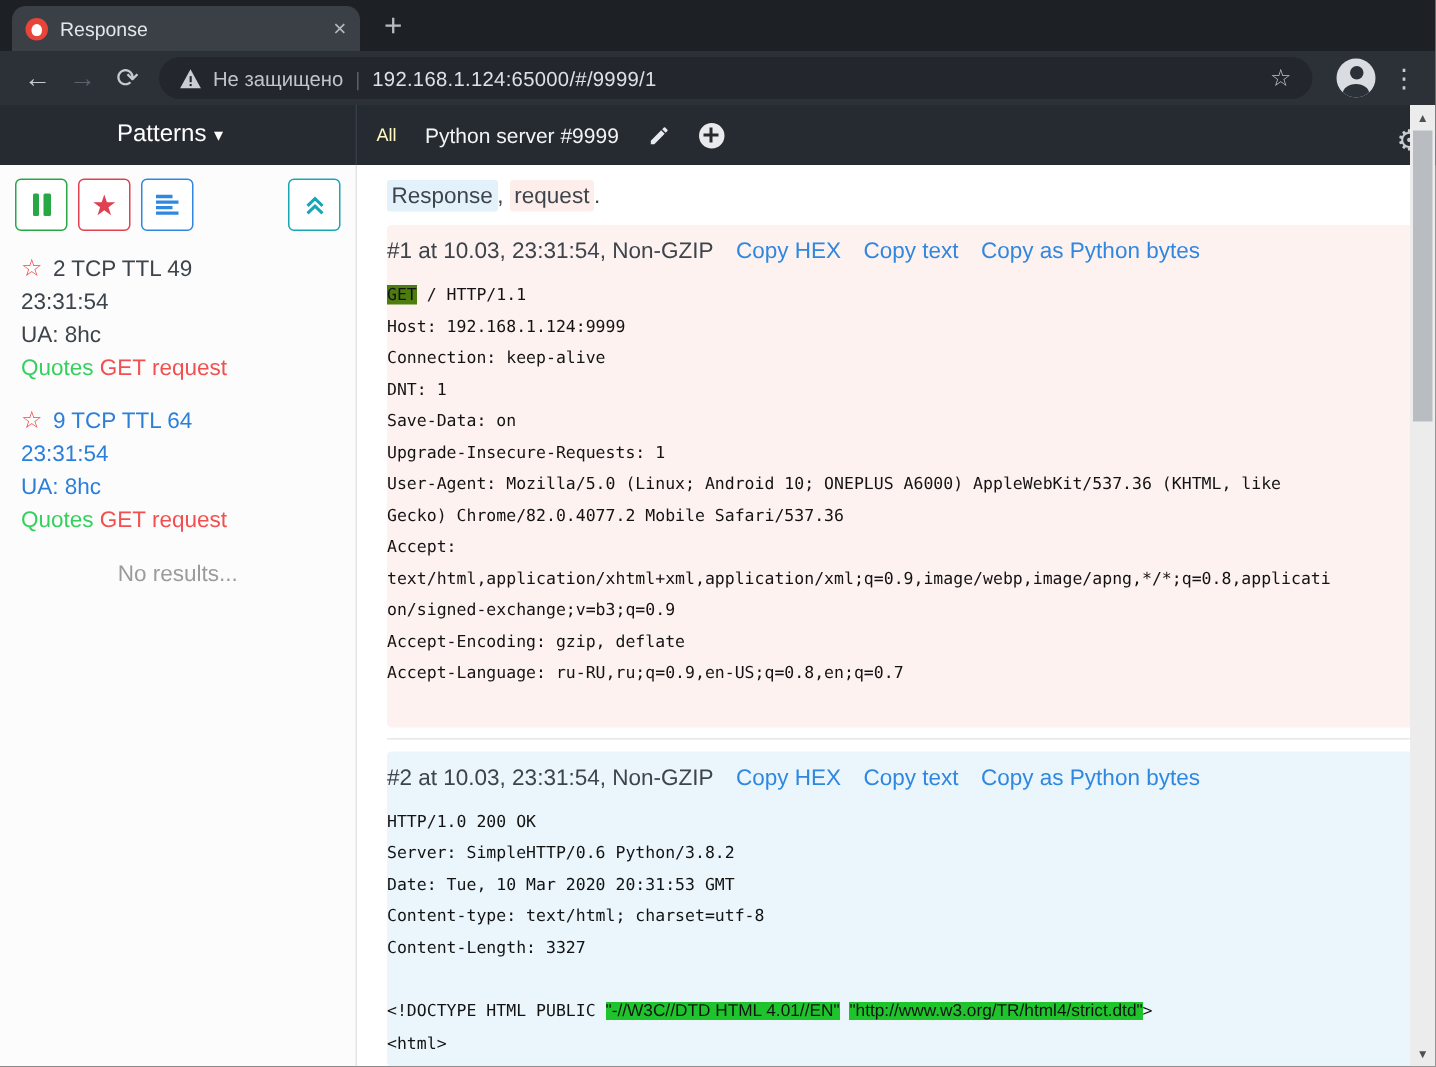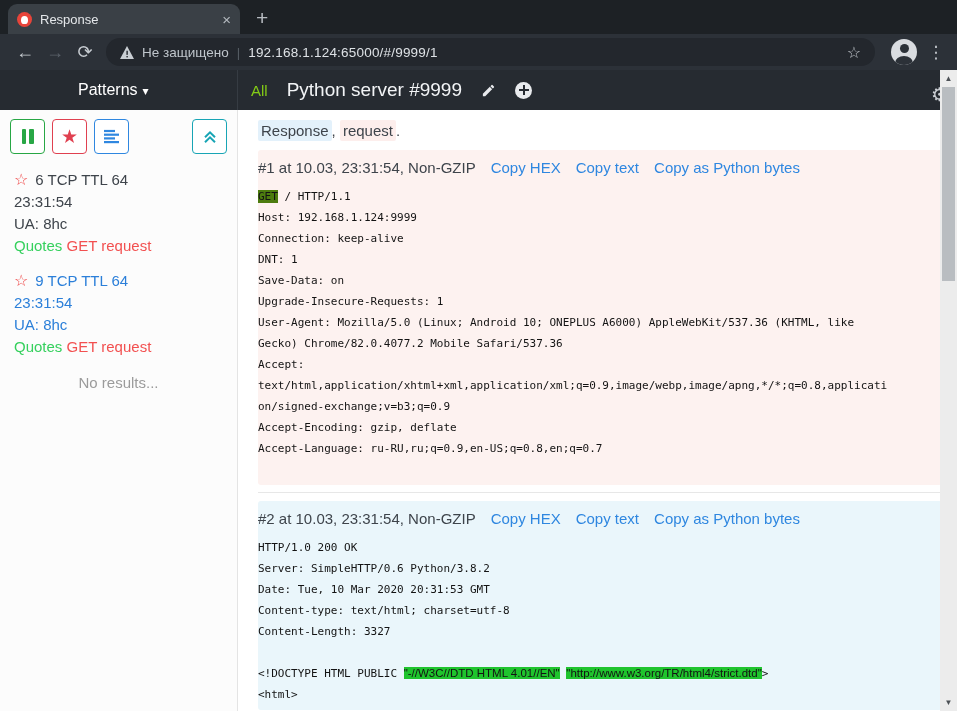--- a/index.html
+++ b/index.html
@@ -36,22 +36,22 @@
   .avatar { width:26px; height:26px; border-radius:50%; background:#d9dce0; position:relative; overflow:hidden; margin:0 8px; flex:none; cursor:pointer; }
   .avatar::before { content:""; position:absolute; top:5px; left:8.5px; width:9px; height:9px; border-radius:50%; background:#2c3138; }
   .avatar::after  { content:""; position:absolute; top:16.5px; left:4px; width:18px; height:14px; border-radius:50%; background:#2c3138; }
   .menu-dots { color:#c6cbd0; font-size:17px; width:22px; text-align:center; cursor:pointer; }
   
   .app-header { height:40px; background:#262b31; display:flex; align-items:center; padding-right:0; }
   .hdr-left { width:238px; height:100%; border-right:1px solid #363c43; display:flex; align-items:center; flex:none; }
   .patterns { color:#fff; font-size:16px; margin-left:78px; cursor:pointer; }
   .patterns .caret { font-size:12px; margin-left:5px; }
   .hdr-tabs { display:flex; align-items:center; margin-left:13px; gap:19px; }
-  .hdr-tab-all { color:#84cc16; font-size:15px; cursor:pointer; }
-  .hdr-tab-cur { color:#f2f4f6; font-size:19px; cursor:pointer; }
+  .hdr-tab-all { color:#fef9c3; font-size:12px; cursor:pointer; }
+  .hdr-tab-cur { color:#f2f4f6; font-size:14px; cursor:pointer; }
   .pencil-btn { display:flex; cursor:pointer; }
   .plus-circle { width:17px; height:17px; border-radius:50%; background:#e8eaed; position:relative; cursor:pointer; }
   .plus-circle::before { content:""; position:absolute; left:3.5px; top:7.5px; width:10px; height:2px; background:#262b31; }
   .plus-circle::after  { content:""; position:absolute; left:7.5px; top:3.5px; width:2px; height:10px; background:#262b31; }
   .cogs { margin-left:auto; color:#c9cdd2; position:relative; width:26px; height:24px; cursor:pointer; }
   .cogs .g1 { position:absolute; left:0; bottom:-2px; font-size:19px; line-height:1; }
   .cogs .g2 { position:absolute; right:0; top:-2px; font-size:12px; line-height:1; }
   
   .body-row { display:flex; height:601px; }
   .sidebar { width:238px; flex:none; border-right:1px solid #e4e4e4; background:#fcfcfc; padding-top:9px; }
@@ -168,21 +168,21 @@
         </div>
         <div class="tool-btn tool-collapse">
           <svg width="16" height="16" viewBox="0 0 16 16">
             <path d="M3 8.2 L8 3.4 L13 8.2" stroke="#18a5b5" stroke-width="2" fill="none"></path>
             <path d="M3 13.2 L8 8.4 L13 13.2" stroke="#18a5b5" stroke-width="2" fill="none"></path>
           </svg>
         </div>
       </div>
       <div class="side-list" id="side-list">
           <div class="side-item">
-            <div class="si-line"><span class="si-star">☆</span><span>6 TCP TTL 64</span></div>
+            <div class="si-line"><span class="si-star">☆</span><span>2 TCP TTL 49</span></div>
             <div class="si-line">23:31:54</div>
             <div class="si-line">UA: 8hc</div>
             <div class="si-line"><span class="tag-green">Quotes</span> <span class="tag-red">GET request</span></div>
           </div>
           <div class="side-item selected">
             <div class="si-line"><span class="si-star">☆</span><span>9 TCP TTL 64</span></div>
             <div class="si-line">23:31:54</div>
             <div class="si-line">UA: 8hc</div>
             <div class="si-line"><span class="tag-green">Quotes</span> <span class="tag-red">GET request</span></div>
           </div>

